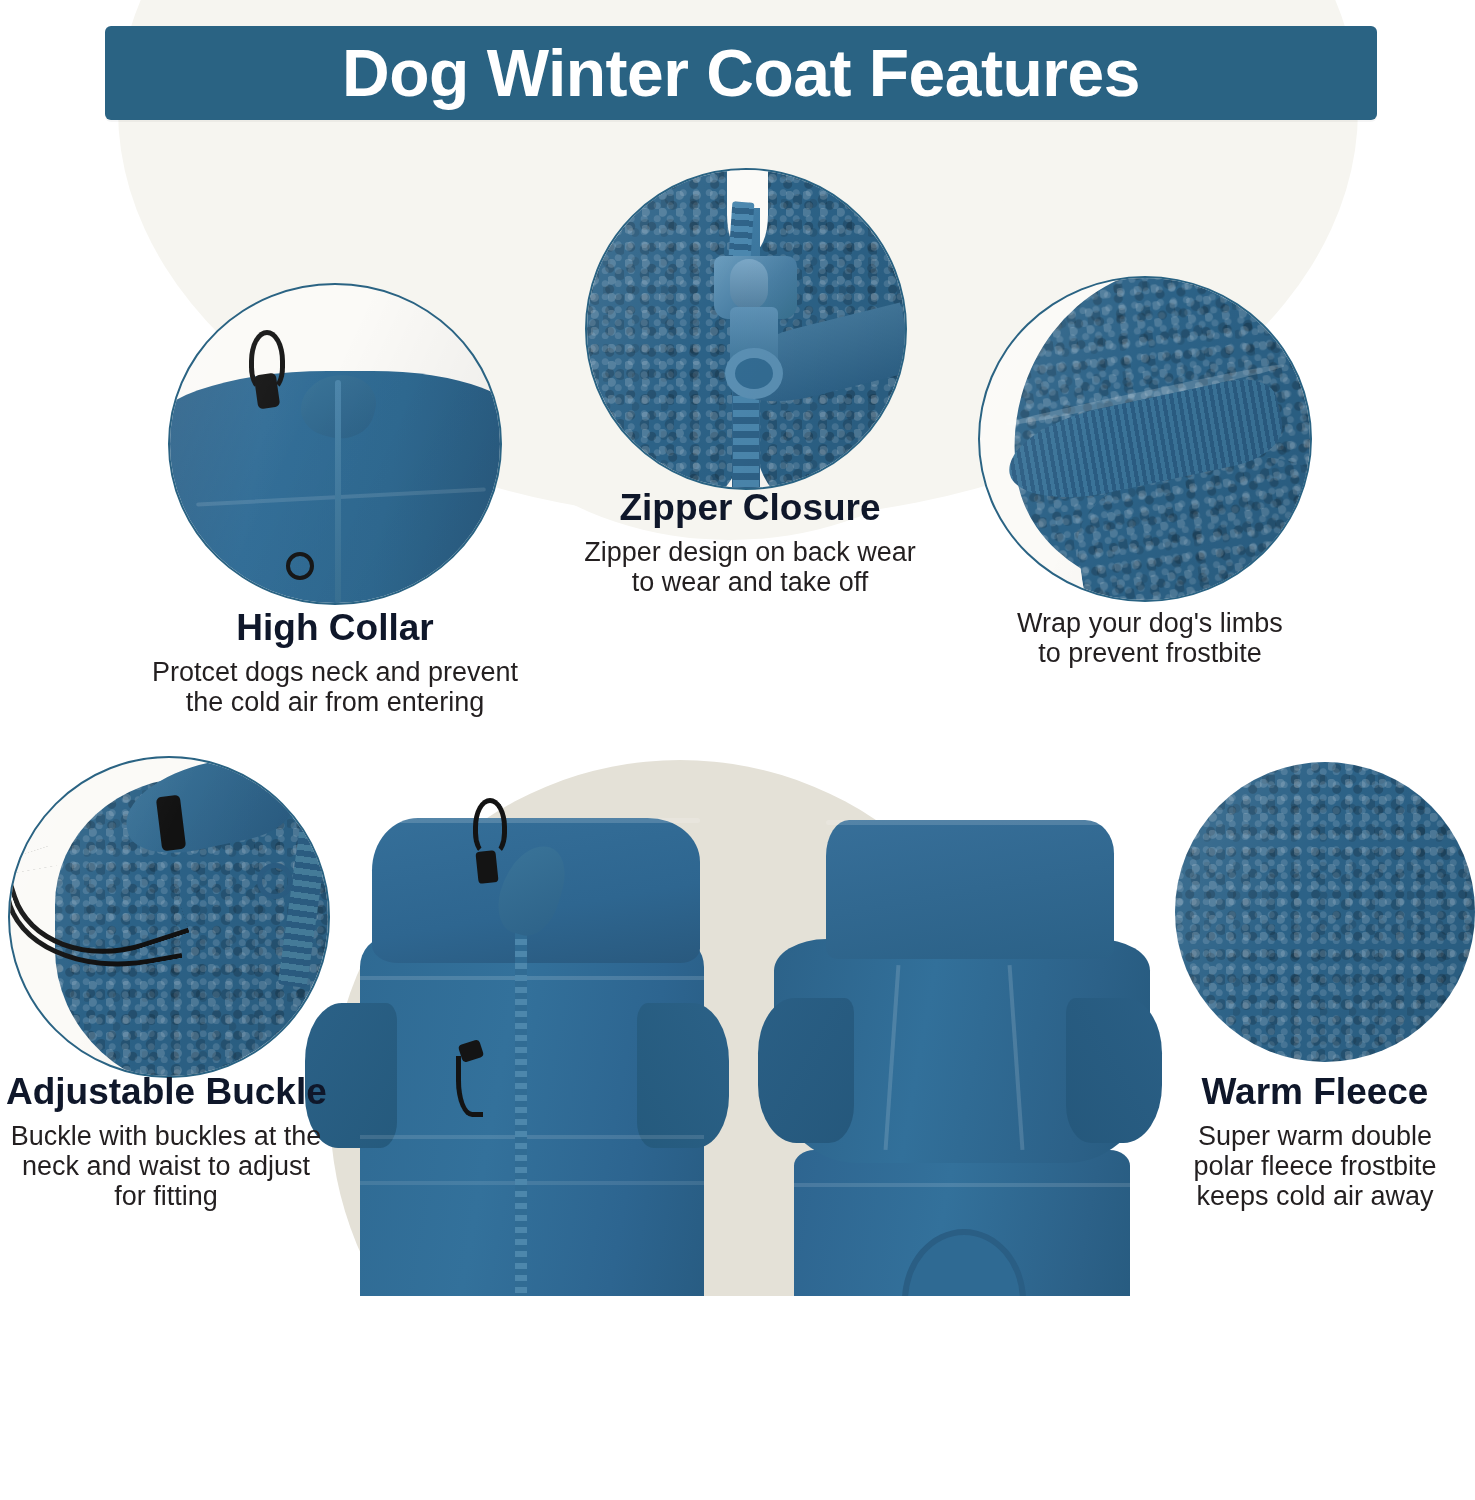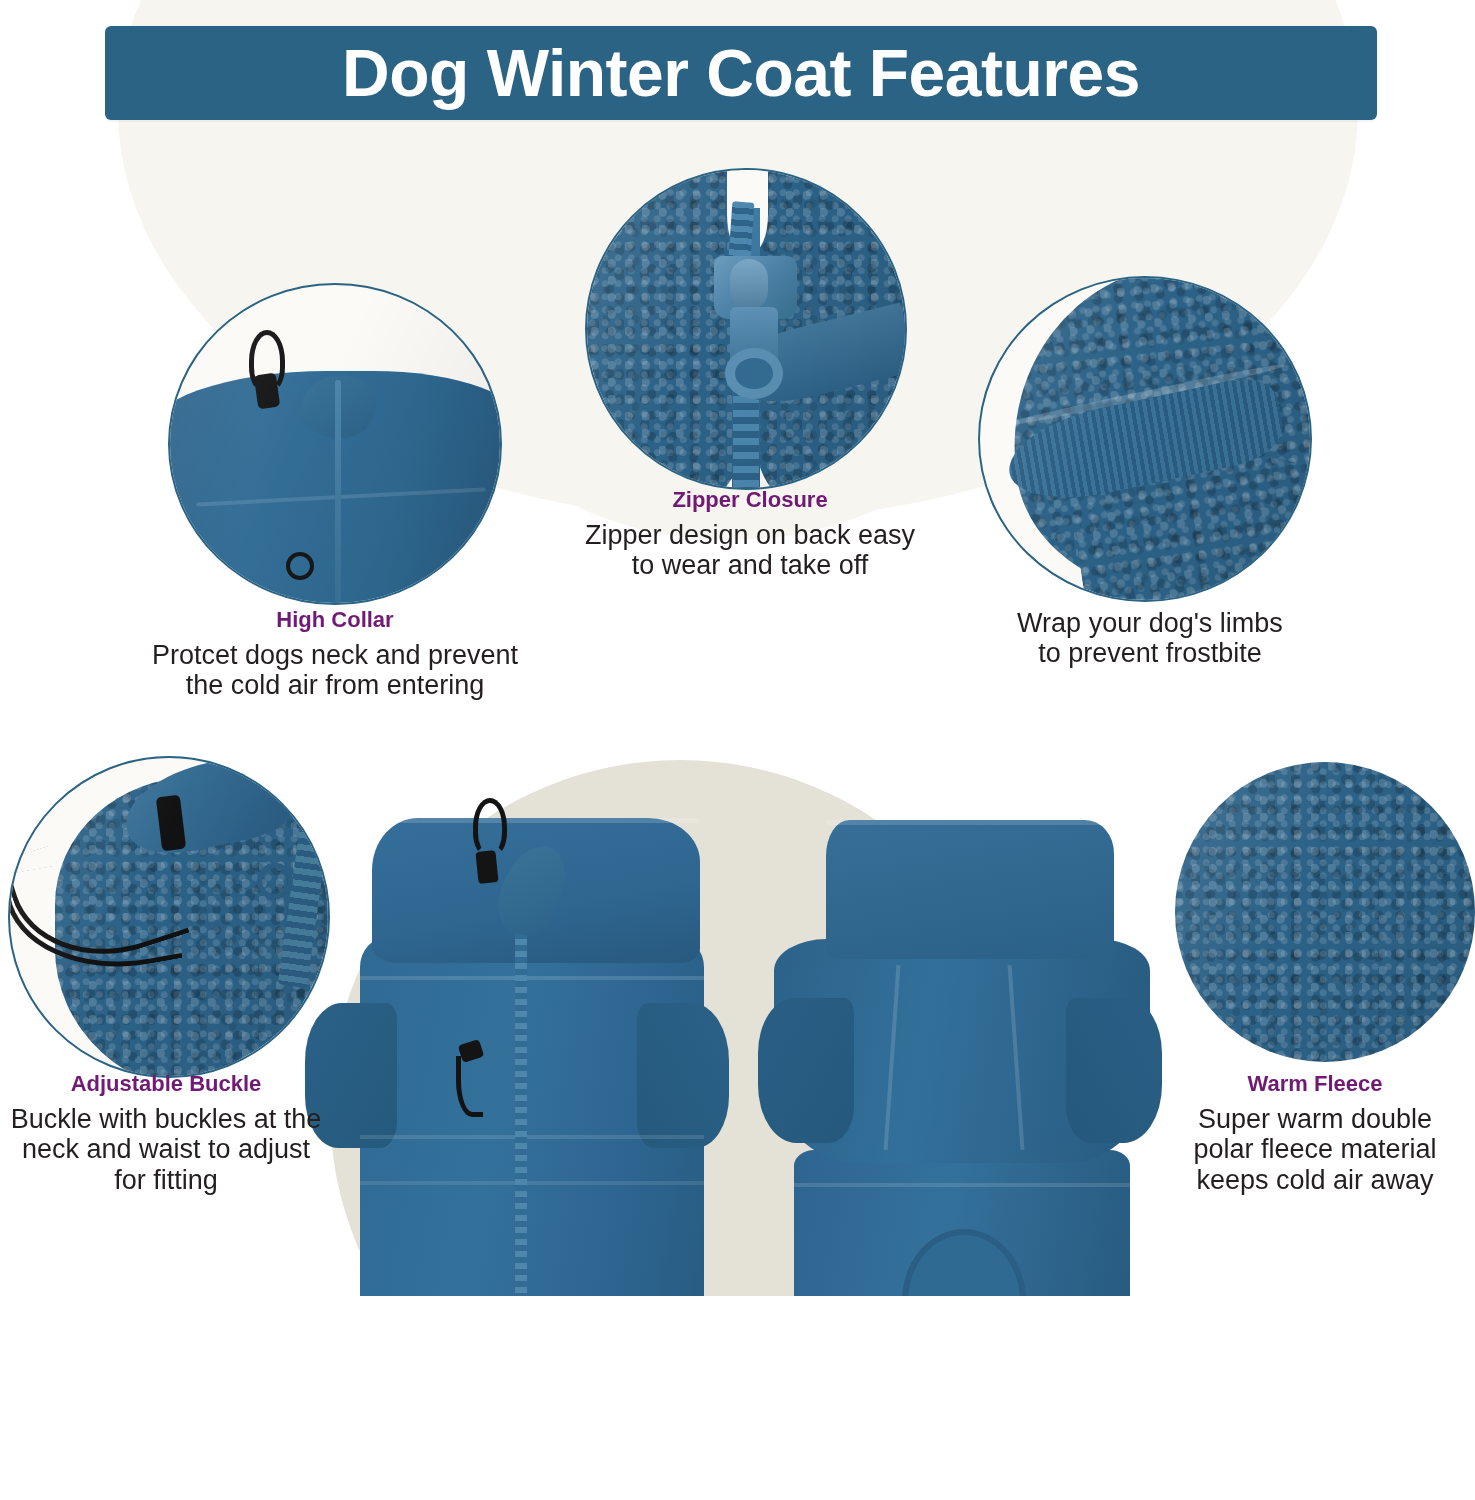--- a/index.html
+++ b/index.html
@@ -69,23 +69,23 @@
     font-size: 66px;
     font-weight: bold;
     letter-spacing: -0.5px;
     line-height: 1;
     white-space: nowrap;
   }
 
   
   .feature-text { position: absolute; z-index: 5; text-align: center; }
   .feature-title {
-    color: #701a75;
+    color: #0f172a;
     font-weight: bold;
-    font-size: 22px;
+    font-size: 37px;
     line-height: 1.1;
     margin: 0 0 8px 0;
     white-space: nowrap;
   }
   .feature-desc {
     color: #231f20;
     font-size: 27px;
     line-height: 1.12;
     margin: 0;
   }
@@ -522,21 +522,21 @@
     <div class="pb-collar-edge"></div>
     <div class="pb-seam-l"></div>
     <div class="pb-seam-r"></div>
     <div class="pb-waistline"></div>
     <div class="pb-hole"></div>
   </div>
 
   <div class="feature-text" style="left:520px; top:488px; width:460px;">
     <div class="feature-title">Zipper Closure</div>
     <div class="feature-desc">
-      <div>Zipper design on back easy</div>
+      <div>Zipper design on back wear</div>
       <div>to wear and take off</div>
     </div>
   </div>
 
   <div class="feature-text" style="left:110px; top:608px; width:450px;">
     <div class="feature-title">High Collar</div>
     <div class="feature-desc">
       <div>Protcet dogs neck and prevent</div>
       <div>the cold air from entering</div>
     </div>
@@ -555,18 +555,18 @@
       <div>Buckle with buckles at the</div>
       <div>neck and waist to adjust</div>
       <div>for fitting</div>
     </div>
   </div>
 
   <div class="feature-text" style="left:1160px; top:1072px; width:310px;">
     <div class="feature-title">Warm Fleece</div>
     <div class="feature-desc">
       <div>Super warm double</div>
-      <div>polar fleece material</div>
+      <div>polar fleece frostbite</div>
       <div>keeps cold air away</div>
     </div>
   </div>
 
 </div>
 
 </body></html>

